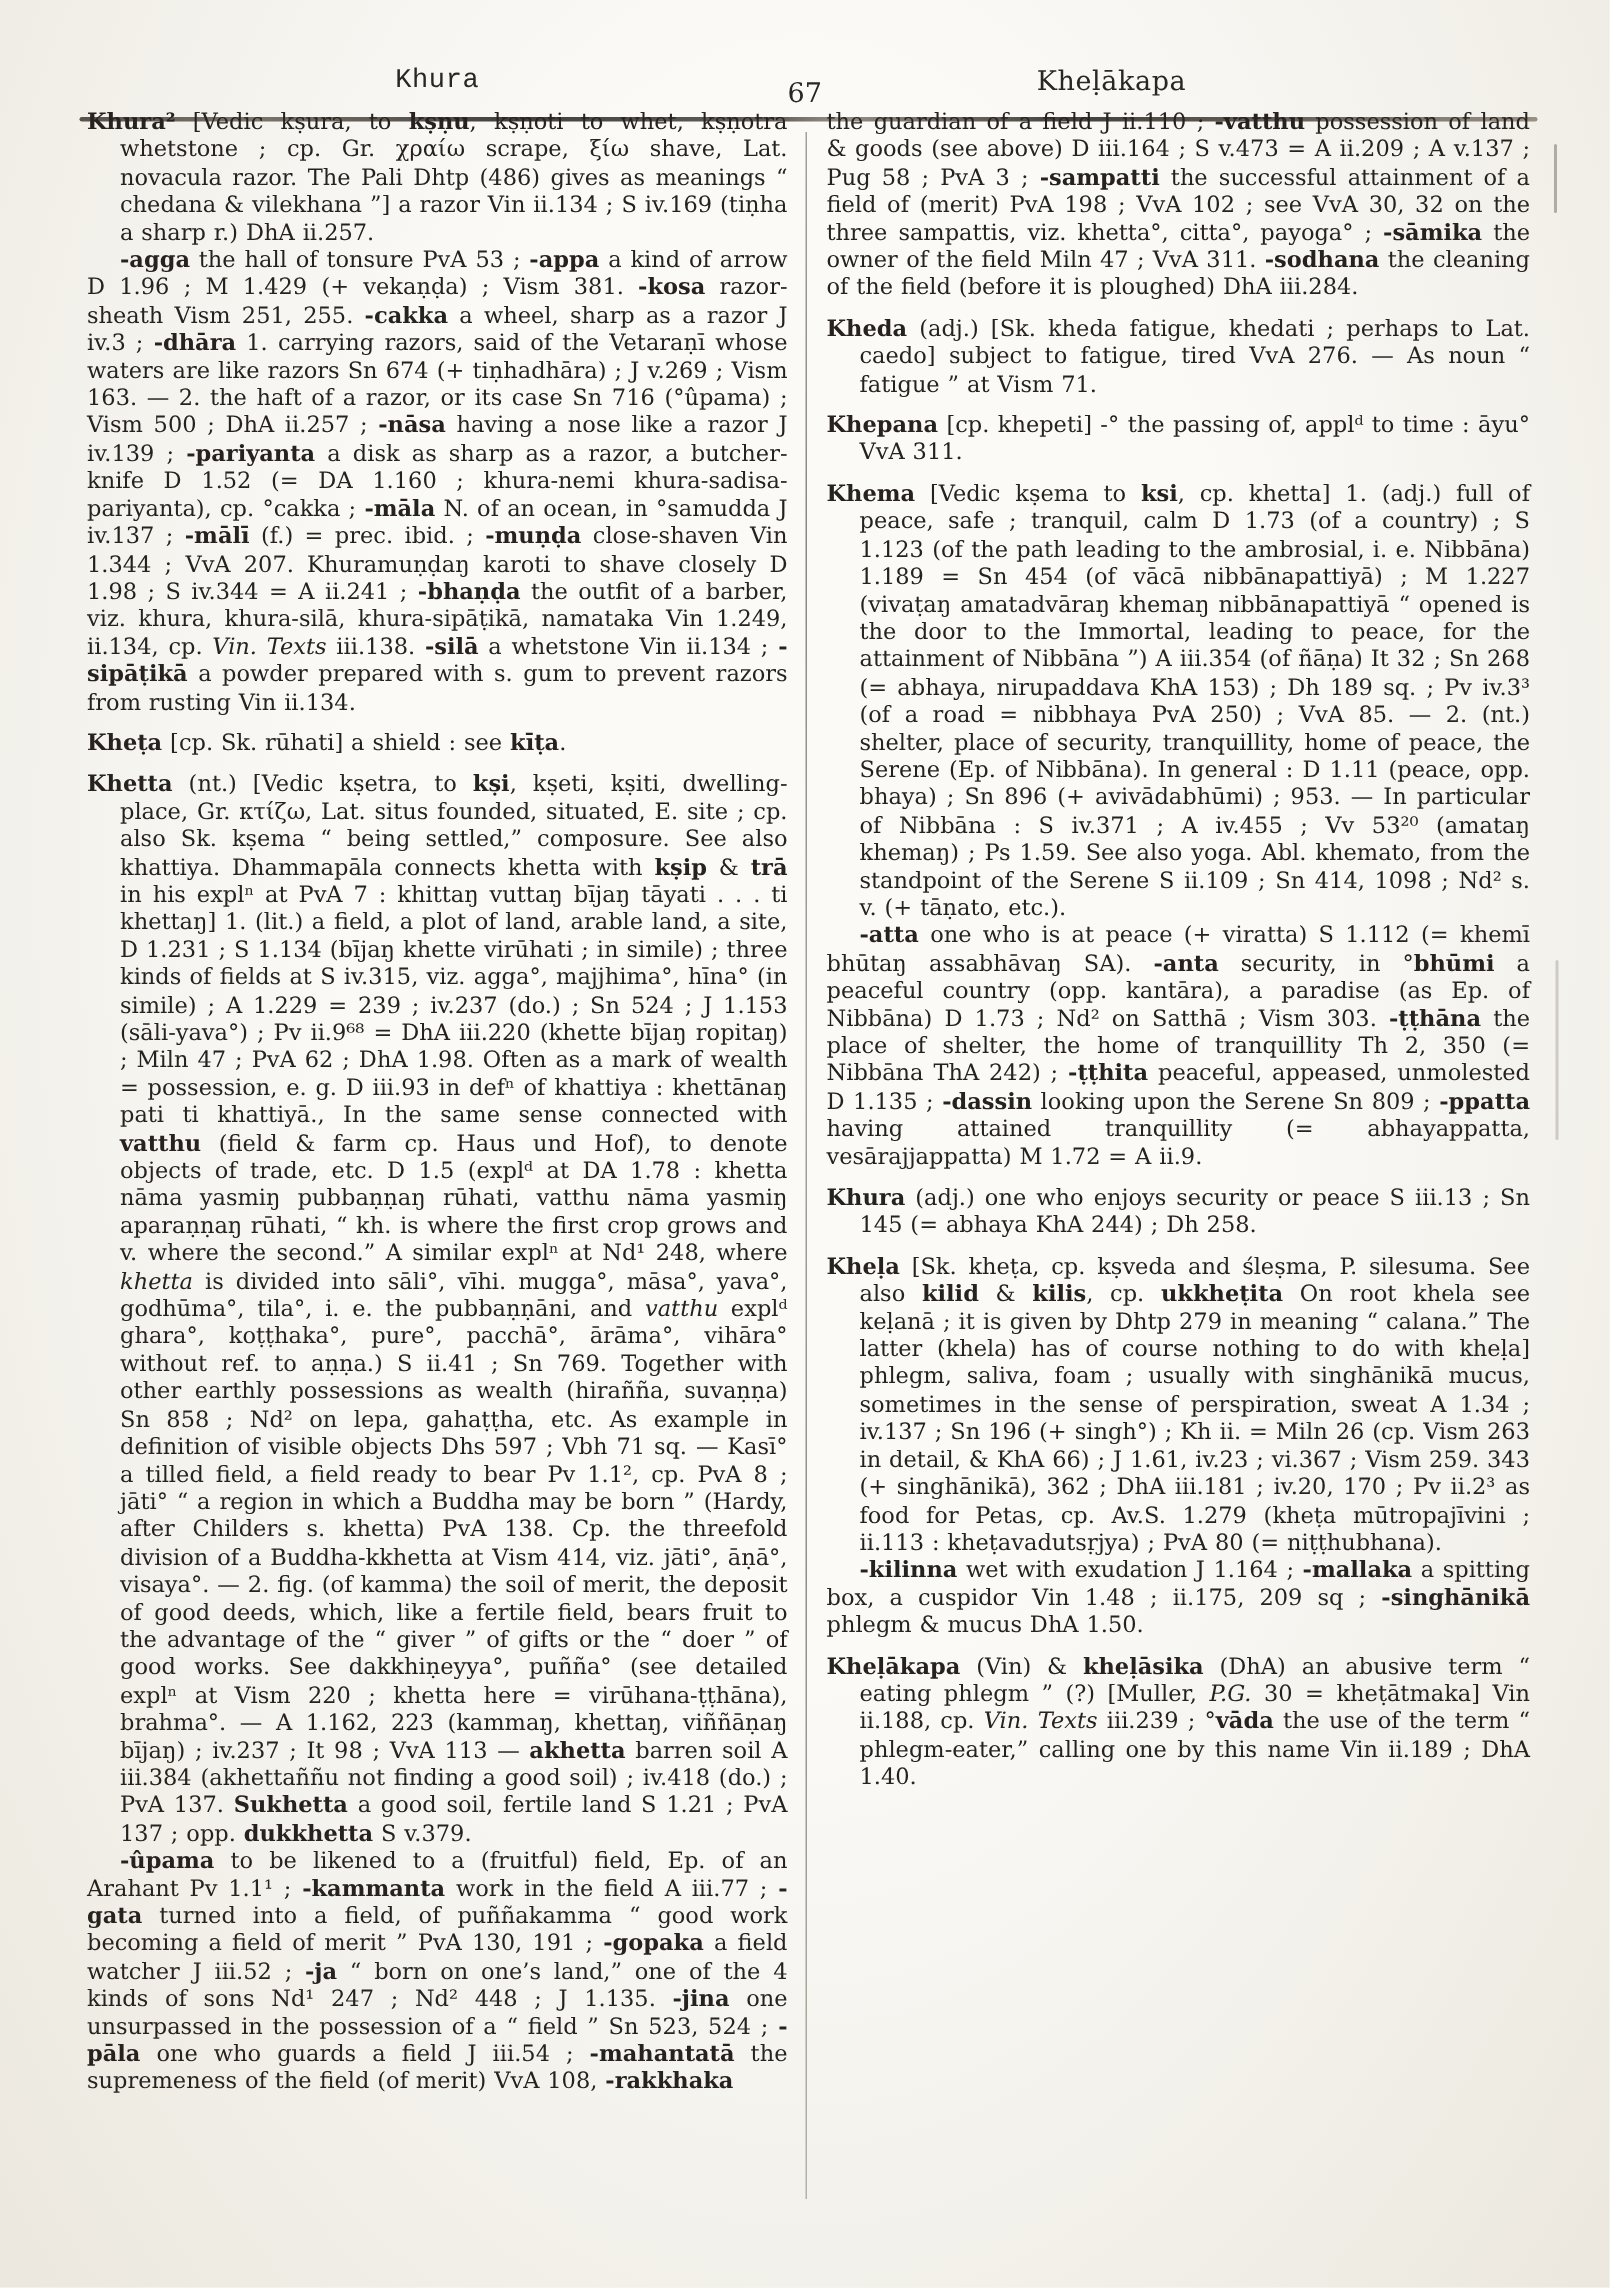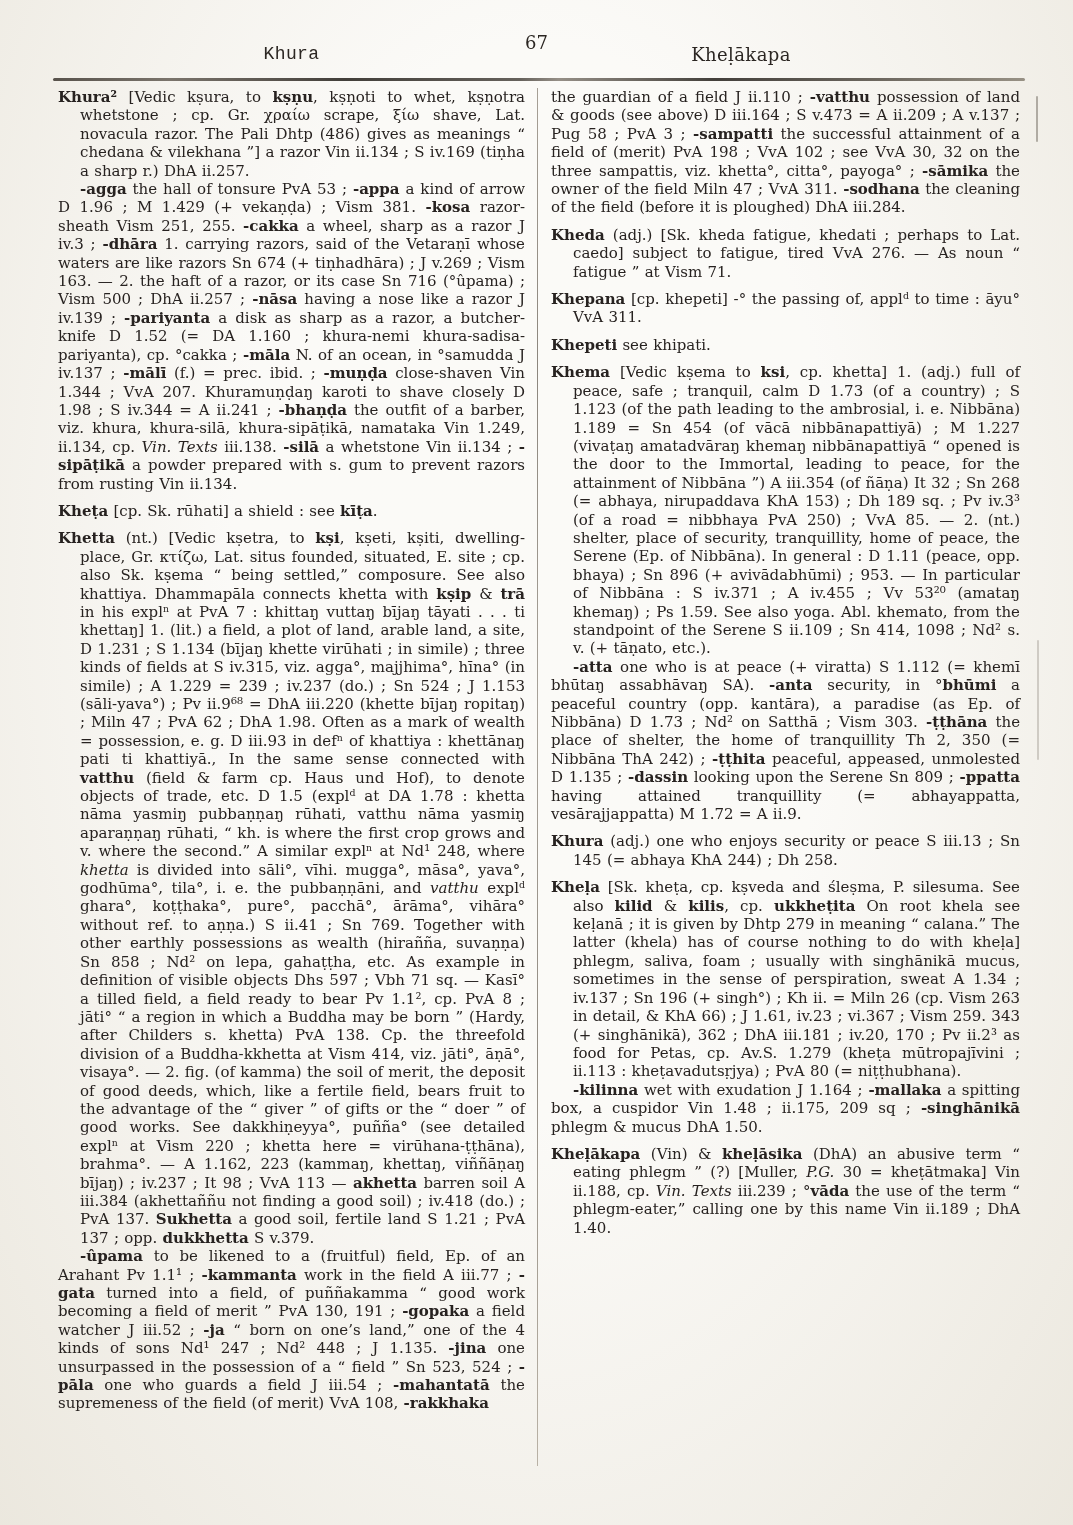--- a/index.html
+++ b/index.html
@@ -15,39 +15,39 @@
       radial-gradient(ellipse at 50% 38%, rgba(255,255,255,0.55) 40%, rgba(215,208,192,0.35) 100%),
       #f6f4ee;
   }
   .header-word{
     position:absolute;top:44px;font-size:18px;letter-spacing:0.4px;
     text-align:center;color:#2b2622;
   }
   .hw-left{left:58px;width:467px;font-family:Liberation Mono, monospace;}
   .hw-right{left:551px;width:380px;}
   .page-num{
-    position:absolute;top:32px;left:0;right:0;text-align:center;
+    position:absolute;top:52px;left:0;right:0;text-align:center;
     font-size:18px;color:#2b2622;
   }
   .header-rule{
     position:absolute;left:53px;top:78px;width:972px;height:3px;
     background:linear-gradient(90deg,#47413a,#6d665d 12%,#2e2a25 30%,#55504a 48%,#8a837a 52%,#2f2b26 68%,#5e584f 85%,#8d8679);
     border-radius:2px;opacity:.9;
   }
   .col-divider{
     position:absolute;left:537px;top:88px;width:1px;height:1378px;
     background:linear-gradient(#8a8175,#675f55 20%,#8d857a 45%,#6f675c 70%,#a59c8e);
     opacity:.75;
   }
   .margin-artifact{
     position:absolute;width:2px;background:#6e675e;opacity:.5;border-radius:1px;
   }
   .ma1{left:1036px;top:96px;height:46px;}
   .ma2{left:1037px;top:640px;height:120px;opacity:.28;}
-  .column{position:absolute;top:88px;}
+  .column{position:absolute;top:72px;}
   .col-left{left:58px;width:467px;}
   .col-right{left:551px;width:469px;}
   .para{
     margin:0;text-align:justify;font-size:15px;line-height:18.4px;
     word-spacing:0.5px;
   }
   .para.entry{padding-left:22px;text-indent:-22px;margin-top:9px;}
   .para.sub{text-indent:22px;margin-top:0;}
   .para.cont{text-indent:0;margin-top:0;}
   .column .para:first-child{margin-top:0;}
@@ -72,20 +72,19 @@
     <p class="para entry"><span class="b">Khura²</span><span> [Vedic kṣura, to </span><span class="b">kṣṇu</span><span>, kṣṇoti to whet, kṣṇotra whetstone ; cp. Gr. χραίω scrape, ξίω shave, Lat. novacula razor.  The Pali Dhtp (486) gives as meanings “ chedana &amp; vilekhana ”] a razor Vin ii.134 ; S iv.169 (tiṇha a sharp r.) DhA ii.257.</span></p>
     <p class="para sub"><span class="b">-agga</span><span> the hall of tonsure PvA 53 ; </span><span class="b">-appa</span><span> a kind of arrow D 1.96 ; M 1.429 (+ vekaṇḍa) ; Vism 381.  </span><span class="b">-kosa</span><span> razor-sheath Vism 251, 255.  </span><span class="b">-cakka</span><span> a wheel, sharp as a razor J iv.3 ; </span><span class="b">-dhāra</span><span> 1. carrying razors, said of the Vetaraṇī whose waters are like razors Sn 674 (+ tiṇhadhāra) ; J v.269 ; Vism 163. — 2. the haft of a razor, or its case Sn 716 (°ûpama) ; Vism 500 ; DhA ii.257 ; </span><span class="b">-nāsa</span><span> having a nose like a razor J iv.139 ; </span><span class="b">-pariyanta</span><span> a disk as sharp as a razor, a butcher-knife D 1.52 (= DA 1.160 ; khura-nemi khura-sadisa-pariyanta), cp. °cakka ; </span><span class="b">-māla</span><span> N. of an ocean, in °samudda J iv.137 ; </span><span class="b">-mālī</span><span> (f.) = prec. ibid. ; </span><span class="b">-muṇḍa</span><span> close-shaven Vin 1.344 ; VvA 207. Khuramuṇḍaŋ karoti to shave closely D 1.98 ; S iv.344 = A ii.241 ; </span><span class="b">-bhaṇḍa</span><span> the outfit of a barber, viz. khura, khura-silā, khura-sipāṭikā, namataka Vin 1.249, ii.134, cp. </span><span class="i">Vin. Texts</span><span> iii.138.  </span><span class="b">-silā</span><span> a whetstone Vin ii.134 ; </span><span class="b">-sipāṭikā</span><span> a powder prepared with s. gum to prevent razors from rusting Vin ii.134.</span></p>
     <p class="para entry"><span class="b">Kheṭa</span><span> [cp. Sk. rūhati] a shield : see </span><span class="b">kīṭa</span><span>.</span></p>
     <p class="para entry"><span class="b">Khetta</span><span> (nt.) [Vedic kṣetra, to </span><span class="b">kṣi</span><span>, kṣeti, kṣiti, dwelling-place, Gr. κτίζω, Lat. situs founded, situated, E. site ; cp. also Sk. kṣema “ being settled,” composure.  See also khattiya.  Dhammapāla connects khetta with </span><span class="b">kṣip</span><span> &amp; </span><span class="b">trā</span><span> in his explⁿ at PvA 7 : khittaŋ vuttaŋ bījaŋ tāyati . . . ti khettaŋ] 1. (lit.) a field, a plot of land, arable land, a site, D 1.231 ; S 1.134 (bījaŋ khette virūhati ; in simile) ; three kinds of fields at S iv.315, viz. agga°, majjhima°, hīna° (in simile) ; A 1.229 = 239 ; iv.237 (do.) ; Sn 524 ; J 1.153 (sāli-yava°) ; Pv ii.9⁶⁸ = DhA iii.220 (khette bījaŋ ropitaŋ) ; Miln 47 ; PvA 62 ; DhA 1.98.  Often as a mark of wealth = possession, e. g. D iii.93 in defⁿ of khattiya : khettānaŋ pati ti khattiyā., In the same sense connected with </span><span class="b">vatthu</span><span> (field &amp; farm cp. Haus und Hof), to denote objects of trade, etc. D 1.5 (explᵈ at DA 1.78 : khetta nāma yasmiŋ pubbaṇṇaŋ rūhati, vatthu nāma yasmiŋ aparaṇṇaŋ rūhati, “ kh. is where the first crop grows and v. where the second.”  A similar explⁿ at Nd¹ 248, where </span><span class="i">khetta</span><span> is divided into sāli°, vīhi. mugga°, māsa°, yava°, godhūma°, tila°, i. e. the pubbaṇṇāni, and </span><span class="i">vatthu</span><span> explᵈ ghara°, koṭṭhaka°, pure°, pacchā°, ārāma°, vihāra° without ref. to aṇṇa.) S ii.41 ; Sn 769.  Together with other earthly possessions as wealth (hirañña, suvaṇṇa) Sn 858 ; Nd² on lepa, gahaṭṭha, etc.  As example in definition of visible objects Dhs 597 ; Vbh 71 sq. — Kasī° a tilled field, a field ready to bear Pv 1.1², cp. PvA 8 ; jāti° “ a region in which a Buddha may be born ” (Hardy, after Childers s. khetta) PvA 138.  Cp. the threefold division of a Buddha-kkhetta at Vism 414, viz. jāti°, āṇā°, visaya°. — 2. fig. (of kamma) the soil of merit, the deposit of good deeds, which, like a fertile field, bears fruit to the advantage of the “ giver ” of gifts or the “ doer ” of good works.  See dakkhiṇeyya°, puñña° (see detailed explⁿ at Vism 220 ; khetta here = virūhana-ṭṭhāna), brahma°. — A 1.162, 223 (kammaŋ, khettaŋ, viññāṇaŋ bījaŋ) ; iv.237 ; It 98 ; VvA 113 — </span><span class="b">akhetta</span><span> barren soil A iii.384 (akhettaññu not finding a good soil) ; iv.418 (do.) ; PvA 137.  </span><span class="b">Sukhetta</span><span> a good soil, fertile land S 1.21 ; PvA 137 ; opp. </span><span class="b">dukkhetta</span><span> S v.379.</span></p>
     <p class="para sub"><span class="b">-ûpama</span><span> to be likened to a (fruitful) field, Ep. of an Arahant Pv 1.1¹ ; </span><span class="b">-kammanta</span><span> work in the field A iii.77 ; </span><span class="b">-gata</span><span> turned into a field, of puññakamma “ good work becoming a field of merit ” PvA 130, 191 ; </span><span class="b">-gopaka</span><span> a field watcher J iii.52 ; </span><span class="b">-ja</span><span> “ born on one’s land,” one of the 4 kinds of sons Nd¹ 247 ; Nd² 448 ; J 1.135.  </span><span class="b">-jina</span><span> one unsurpassed in the possession of a “ field ” Sn 523, 524 ; </span><span class="b">-pāla</span><span> one who guards a field J iii.54 ; </span><span class="b">-mahantatā</span><span> the supremeness of the field (of merit) VvA 108, </span><span class="b">-rakkhaka</span></p>
   </div>
 <div class="column col-right">
     <p class="para cont"><span>the guardian of a field J ii.110 ; </span><span class="b">-vatthu</span><span> possession of land &amp; goods (see above) D iii.164 ; S v.473 = A ii.209 ; A v.137 ; Pug 58 ; PvA 3 ; </span><span class="b">-sampatti</span><span> the successful attainment of a field of (merit) PvA 198 ; VvA 102 ; see VvA 30, 32 on the three sampattis, viz. khetta°, citta°, payoga° ; </span><span class="b">-sāmika</span><span> the owner of the field Miln 47 ; VvA 311.  </span><span class="b">-sodhana</span><span> the cleaning of the field (before it is ploughed) DhA iii.284.</span></p>
     <p class="para entry"><span class="b">Kheda</span><span> (adj.) [Sk. kheda fatigue, khedati ; perhaps to Lat. caedo] subject to fatigue, tired VvA 276. — As noun “ fatigue ” at Vism 71.</span></p>
     <p class="para entry"><span class="b">Khepana</span><span> [cp. khepeti] -° the passing of, applᵈ to time : āyu° VvA 311.</span></p>
-    <p class="para entry"><span class="b">Khepeti</span><span> see khipati.</span></p>
     <p class="para entry"><span class="b">Khema</span><span> [Vedic kṣema to </span><span class="b">ksi</span><span>, cp. khetta] 1. (adj.) full of peace, safe ; tranquil, calm D 1.73 (of a country) ; S 1.123 (of the path leading to the ambrosial, i. e. Nibbāna) 1.189 = Sn 454 (of vācā nibbānapattiyā) ; M 1.227 (vivaṭaŋ amatadvāraŋ khemaŋ nibbānapattiyā “ opened is the door to the Immortal, leading to peace, for the attainment of Nibbāna ”) A iii.354 (of ñāṇa) It 32 ; Sn 268 (= abhaya, nirupaddava KhA 153) ; Dh 189 sq. ; Pv iv.3³ (of a road = nibbhaya PvA 250) ; VvA 85. — 2. (nt.) shelter, place of security, tranquillity, home of peace, the Serene (Ep. of Nibbāna).  In general : D 1.11 (peace, opp. bhaya) ; Sn 896 (+ avivādabhūmi) ; 953. — In particular of Nibbāna : S iv.371 ; A iv.455 ; Vv 53²⁰ (amataŋ khemaŋ) ; Ps 1.59.  See also yoga. Abl. khemato, from the standpoint of the Serene S ii.109 ; Sn 414, 1098 ; Nd² s. v. (+ tāṇato, etc.).</span></p>
     <p class="para sub"><span class="b">-atta</span><span> one who is at peace (+ viratta) S 1.112 (= khemī bhūtaŋ assabhāvaŋ SA).  </span><span class="b">-anta</span><span> security, in °</span><span class="b">bhūmi</span><span> a peaceful country (opp. kantāra), a paradise (as Ep. of Nibbāna) D 1.73 ; Nd² on Satthā ; Vism 303.  </span><span class="b">-ṭṭhāna</span><span> the place of shelter, the home of tranquillity Th 2, 350 (= Nibbāna ThA 242) ; </span><span class="b">-ṭṭhita</span><span> peaceful, appeased, unmolested D 1.135 ; </span><span class="b">-dassin</span><span> looking upon the Serene Sn 809 ; </span><span class="b">-ppatta</span><span> having attained tranquillity (= abhayappatta, vesārajjappatta) M 1.72 = A ii.9.</span></p>
     <p class="para entry"><span class="b">Khura</span><span> (adj.) one who enjoys security or peace S iii.13 ; Sn 145 (= abhaya KhA 244) ; Dh 258.</span></p>
     <p class="para entry"><span class="b">Kheḷa</span><span> [Sk. kheṭa, cp. kṣveda and śleṣma, P. silesuma. See also </span><span class="b">kilid</span><span> &amp; </span><span class="b">kilis</span><span>, cp. </span><span class="b">ukkheṭita</span><span>  On root khela see keḷanā ; it is given by Dhtp 279 in meaning “ calana.” The latter (khela) has of course nothing to do with kheḷa] phlegm, saliva, foam ; usually with singhānikā mucus, sometimes in the sense of perspiration, sweat A 1.34 ; iv.137 ; Sn 196 (+ singh°) ; Kh ii. = Miln 26 (cp. Vism 263 in detail, &amp; KhA 66) ; J 1.61, iv.23 ; vi.367 ; Vism 259. 343 (+ singhānikā), 362 ; DhA iii.181 ; iv.20, 170 ; Pv ii.2³ as food for Petas, cp. Av.S. 1.279 (kheṭa mūtropajīvini ; ii.113 : kheṭavadutsṛjya) ; PvA 80 (= niṭṭhubhana).</span></p>
     <p class="para sub"><span class="b">-kilinna</span><span> wet with exudation J 1.164 ; </span><span class="b">-mallaka</span><span> a spitting box, a cuspidor Vin 1.48 ; ii.175, 209 sq ; </span><span class="b">-singhānikā</span><span> phlegm &amp; mucus DhA 1.50.</span></p>
     <p class="para entry"><span class="b">Kheḷākapa</span><span> (Vin) &amp; </span><span class="b">kheḷāsika</span><span> (DhA) an abusive term “ eating phlegm ” (?) [Muller, </span><span class="i">P.G.</span><span> 30 = kheṭātmaka] Vin ii.188, cp. </span><span class="i">Vin. Texts</span><span> iii.239 ; °</span><span class="b">vāda</span><span> the use of the term “ phlegm-eater,” calling one by this name Vin ii.189 ; DhA 1.40.</span></p>
   </div>
 
 </body></html>

